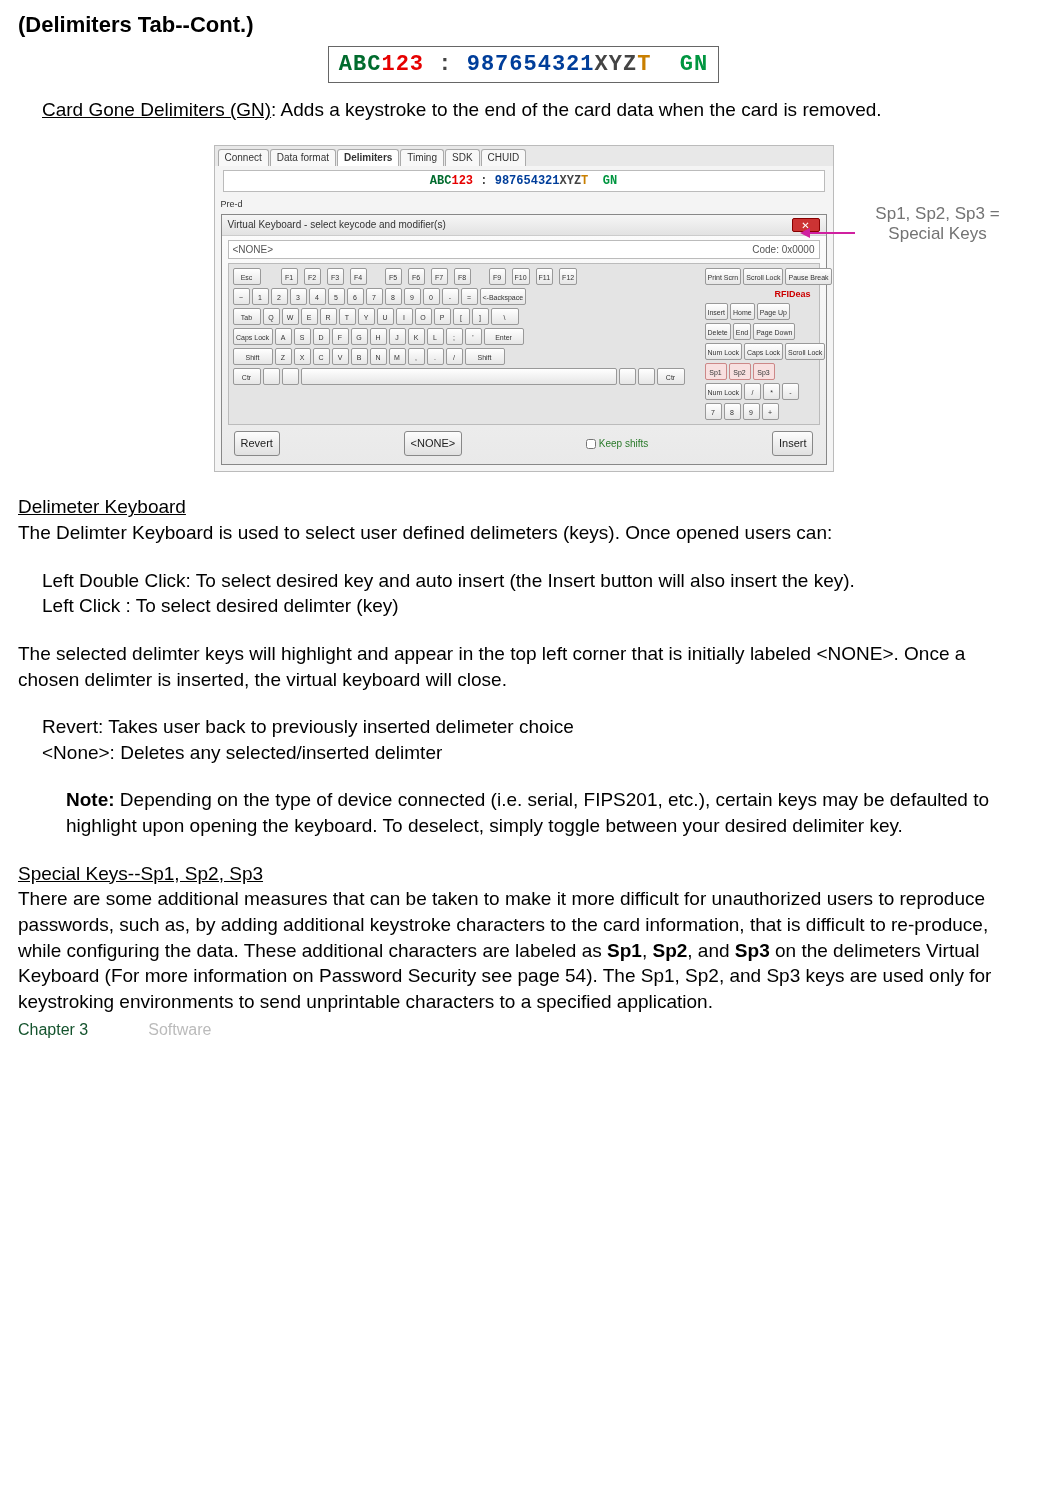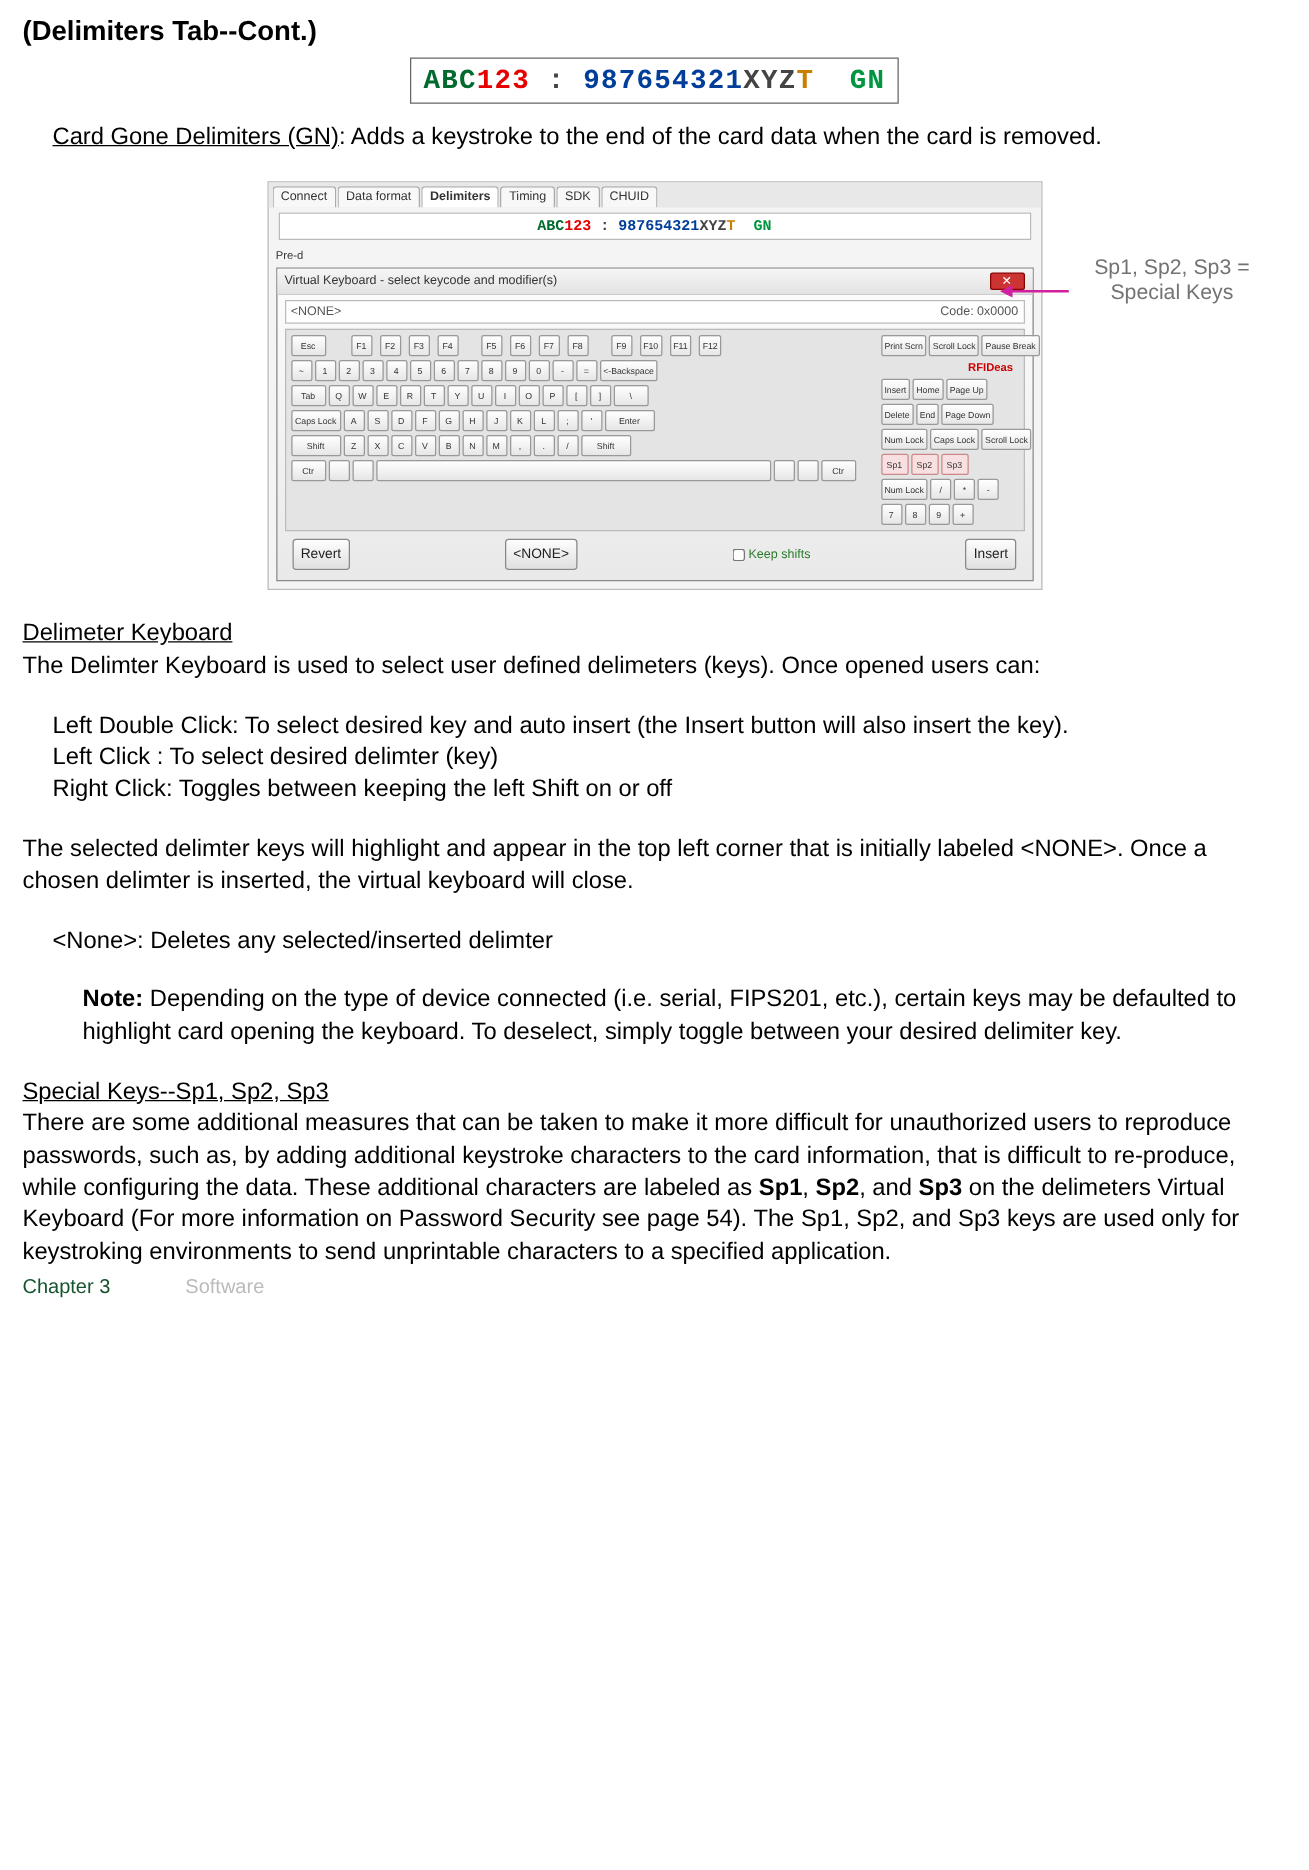--- a/index.html
+++ b/index.html
@@ -386,31 +386,31 @@
     <div class="callout">Sp1, Sp2, Sp3 = Special Keys</div>
   </div>
 </div>
 
 <div class="section-hdr">Delimeter Keyboard</div>
 <p class="body-para">The Delimter Keyboard is used to select user defined delimeters (keys). Once opened users can:</p>
 
 <div class="indent1">
   <div>Left Double Click: To select desired key and auto insert (the Insert button will also insert the key).</div>
   <div>Left Click : To select desired delimter (key)</div>
-  <div>Right Click: Toggles between keeping the left Shift on or off</div>
 </div>
 
 <p class="body-para">The selected delimter keys will highlight and appear in the top left corner that is initially labeled &lt;NONE&gt;. Once a chosen delimter is inserted, the virtual keyboard will close.</p>
 
 <div class="indent1">
+  <div>Revert: Takes user back to previously inserted delimeter choice</div>
   <div>&lt;None&gt;: Deletes any selected/inserted delimter</div>
 </div>
 
 <div class="indent2">
-  <span class="b">Note:</span><span> Depending on the type of device connected (i.e. serial, FIPS201, etc.), certain keys may be defaulted to highlight card opening the keyboard. To deselect, simply toggle between your desired delimiter key.</span>
+  <span class="b">Note:</span><span> Depending on the type of device connected (i.e. serial, FIPS201, etc.), certain keys may be defaulted to highlight upon opening the keyboard. To deselect, simply toggle between your desired delimiter key.</span>
 </div>
 
 <div class="section-hdr">Special Keys--Sp1, Sp2, Sp3</div>
 <p class="body-para" style="margin-bottom:4px">
   <span>There are some additional measures that can be taken to make it more difficult for unauthorized users to reproduce passwords, such as, by adding additional keystroke characters to the card information, that is difficult to re-produce, while configuring the data. These additional characters are labeled as </span><span class="b">Sp1</span><span>, </span><span class="b">Sp2</span><span>, and </span><span class="b">Sp3</span><span> on the delimeters Virtual Keyboard (For more information on Password Security see page 54). The Sp1, Sp2, and Sp3 keys are used only for keystroking environments to send unprintable characters to a specified application.</span>
 </p>
 
 <div class="footer">
   <span class="ch">Chapter 3</span>
   <span class="sw">Software</span>

